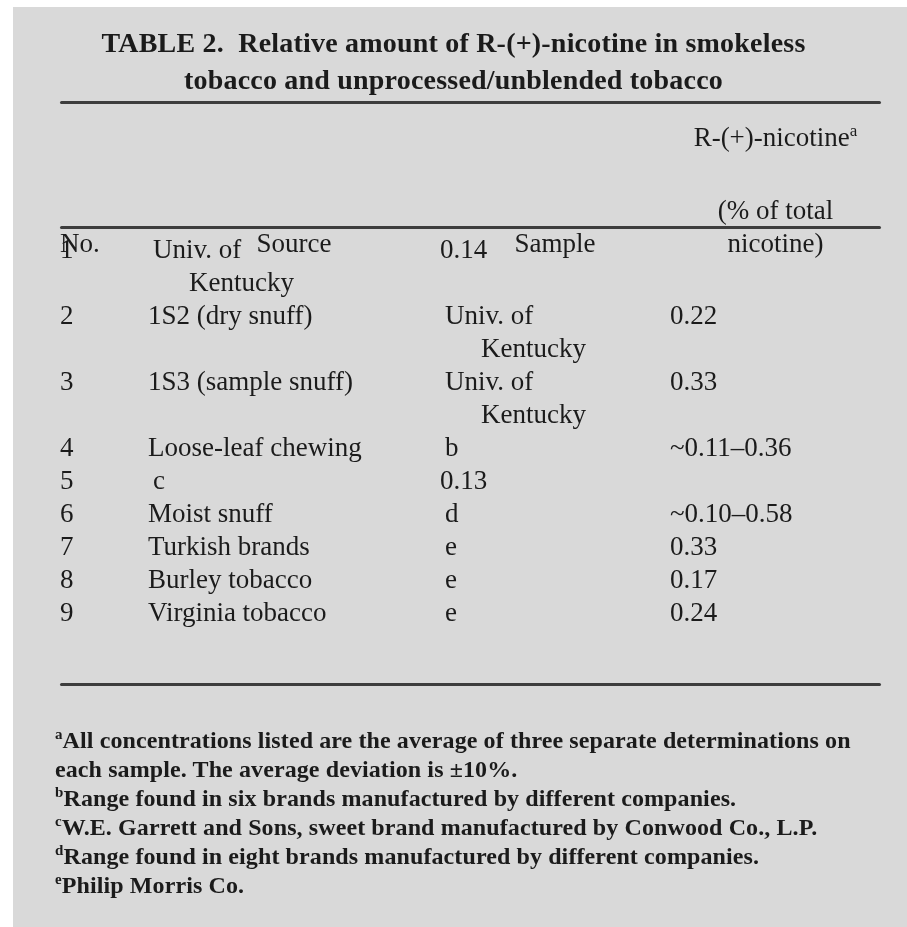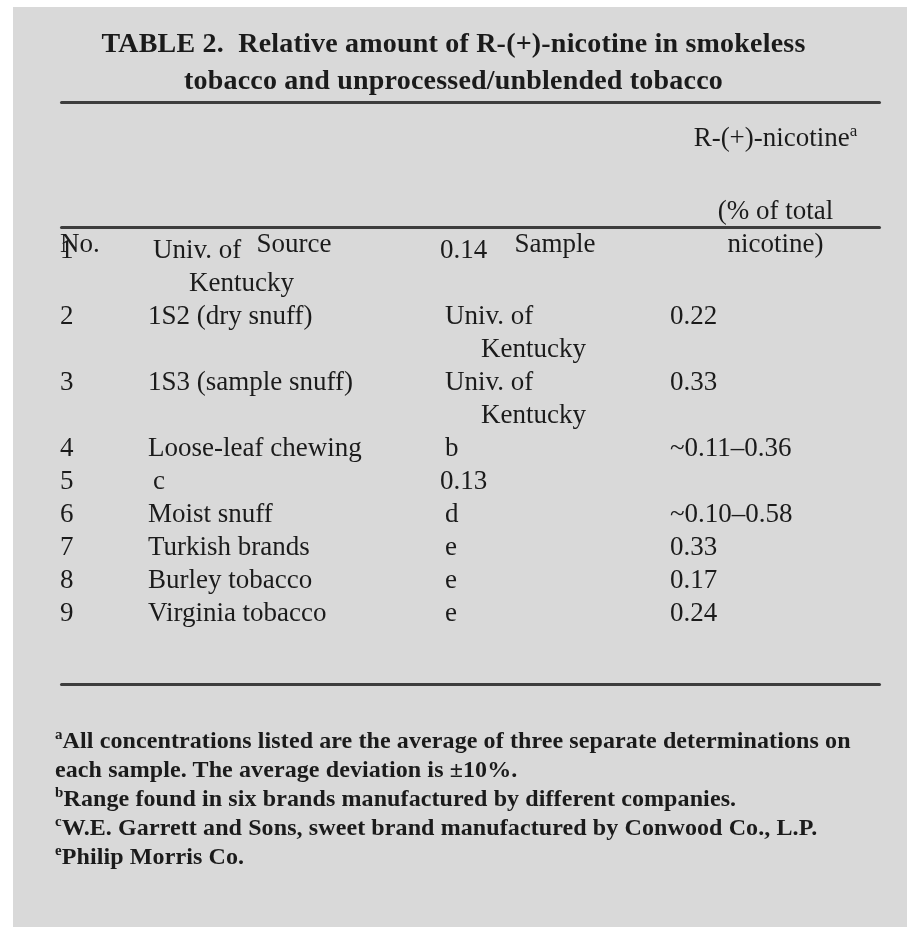--- a/index.html
+++ b/index.html
@@ -176,16 +176,17 @@
 
   <div class="rule rule-bottom"></div>
 
   <div class="footnotes">
   <p class="footnote"><sup class="fn-marker">a</sup><span>All concentrations listed are the average of three separate determinations on each sample. The average deviation is ±10%.</span></p>
 
   <p class="footnote"><sup class="fn-marker">b</sup><span>Range found in six brands manufactured by different companies.</span></p>
 
   <p class="footnote"><sup class="fn-marker">c</sup><span>W.E. Garrett and Sons, sweet brand manufactured by Conwood Co., L.P.</span></p>
 
+  <p class="footnote"><sup class="fn-marker">d</sup><span>Range found in eight brands manufactured by different companies.</span></p>
 
   <p class="footnote"><sup class="fn-marker">e</sup><span>Philip Morris Co.</span></p>
 </div>
 </div>
 
 </body></html>

